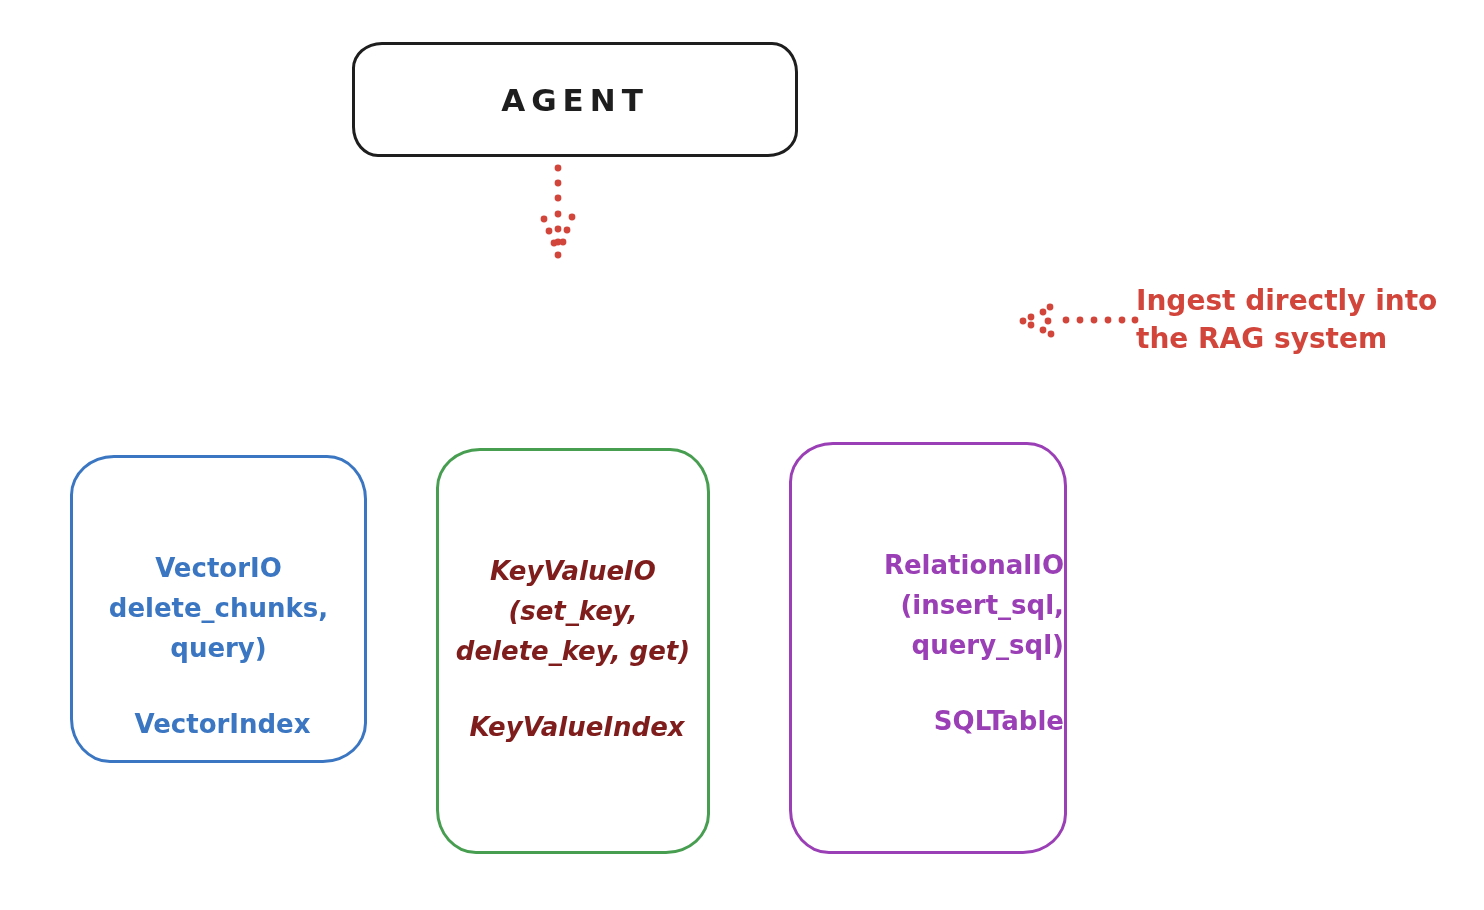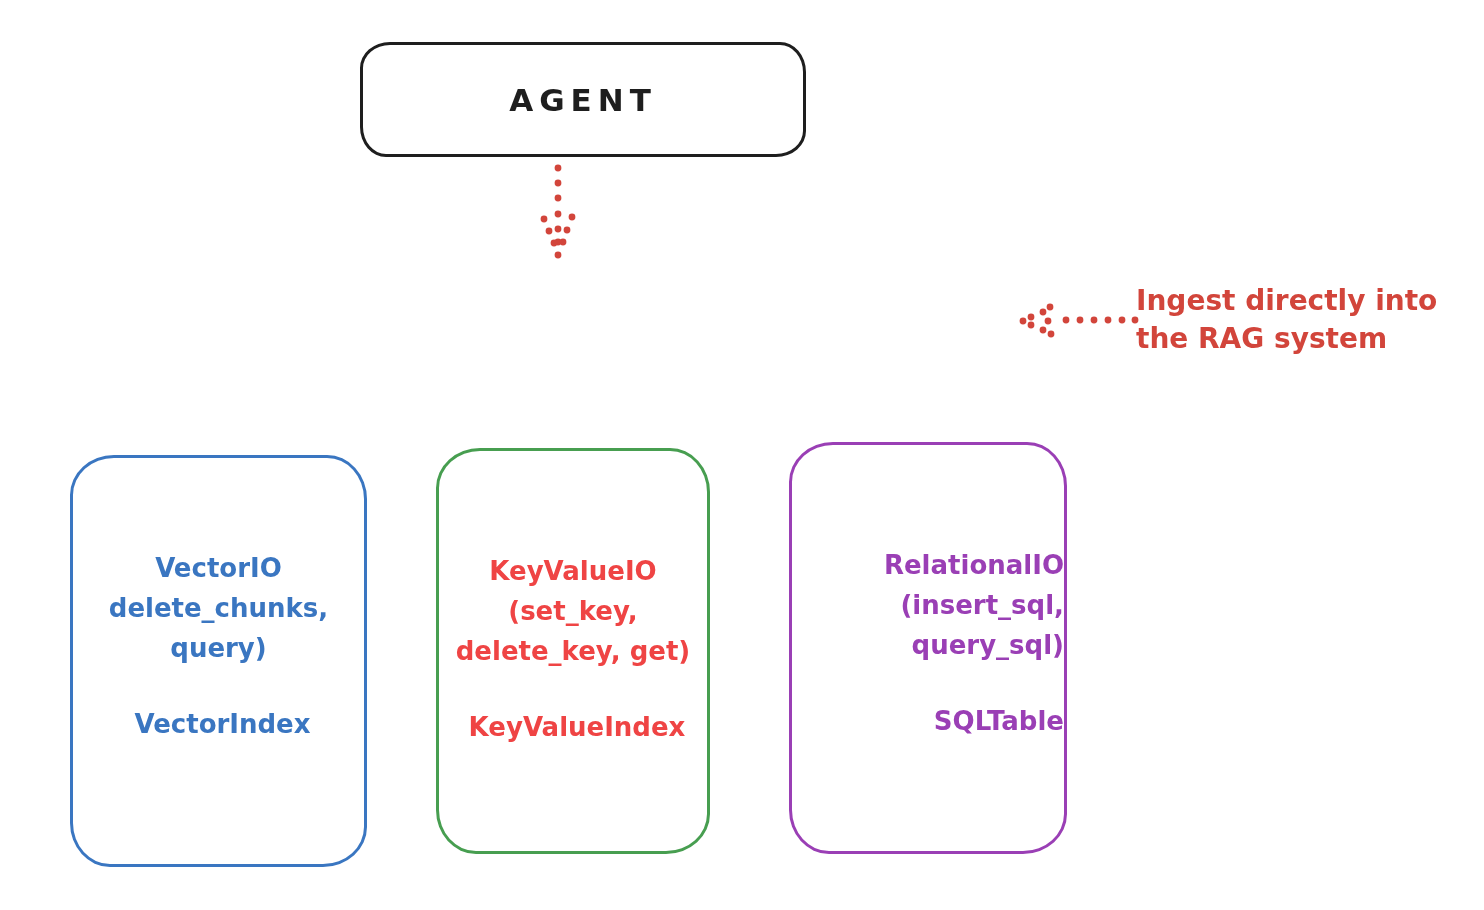--- a/index.html
+++ b/index.html
@@ -14,21 +14,21 @@
   .node {
     position: absolute;
     box-sizing: border-box;
     border: 3.5px solid #1e1e1e;
     background: #ffffff;
     display: flex;
     align-items: center;
     justify-content: center;
   }
   .node-agent {
-    left: 360px; top: 42px; width: 446px; height: 115px;
+    left: 352px; top: 42px; width: 446px; height: 115px;
     border-radius: 30px 26px 30px 26px / 26px 30px 26px 30px;
     font-size: 31px; font-weight: 700; letter-spacing: 6px; color: #1e1e1e;
   }
   .node-rag {
     left: 156px; top: 268px; width: 824px; height: 126px;
     border-radius: 26px 30px 26px 30px / 30px 26px 30px 26px;
     font-size: 30px; font-weight: 600; letter-spacing: 1px; color: #1e1e1e;
   }
   .storage-box {
     position: absolute;
@@ -36,21 +36,21 @@
     border: 3.5px solid;
     background: #ffffff;
     border-radius: 44px 40px 44px 40px / 40px 44px 40px 44px;
     text-align: center;
     font-size: 26px;
     font-weight: 700;
     line-height: 40px;
   }
   .storage-box .lines { margin-top: 0; }
   .storage-box .footer { margin-top: 36px; margin-left: 8px; }
-  .box-vector     { left: 70px;  top: 455px; width: 297px; height: 412px; padding-top: 90px; }
+  .box-vector     { left: 70px;  top: 455px; width: 297px; height: 308px; padding-top: 90px; }
   .box-keyvalue   { left: 436px; top: 448px; width: 274px; height: 406px; padding-top: 100px; }
   .box-relational { left: 789px; top: 442px; width: 278px; height: 412px; padding-top: 100px; }
   .annotation {
     position: absolute;
     left: 1136px; top: 282px; width: 340px;
     text-align: left;
     font-size: 28px;
     font-weight: 700;
     line-height: 38px;
   }
@@ -112,21 +112,21 @@
 
   <div class="storage-box box-vector" style="border-color: rgb(58, 118, 193); color: rgb(58, 118, 193);">
     <div class="lines">
         <div>VectorIO</div>
         <div>delete_chunks,</div>
         <div>query)</div>
       </div>
     <div class="footer">VectorIndex</div>
   </div>
 
-  <div class="storage-box box-keyvalue" style="border-color: rgb(71, 158, 80); color: #ef4444;">
+  <div class="storage-box box-keyvalue" style="border-color: rgb(71, 158, 80); color: #7f1d1d; font-style: italic;">
     <div class="lines">
         <div>KeyValueIO</div>
         <div>(set_key,</div>
         <div>delete_key, get)</div>
       </div>
     <div class="footer">KeyValueIndex</div>
   </div>
 
   <div class="storage-box box-relational" style="border-color: rgb(154, 63, 181); color: rgb(154, 63, 181); text-align: right;">
     <div class="lines">

